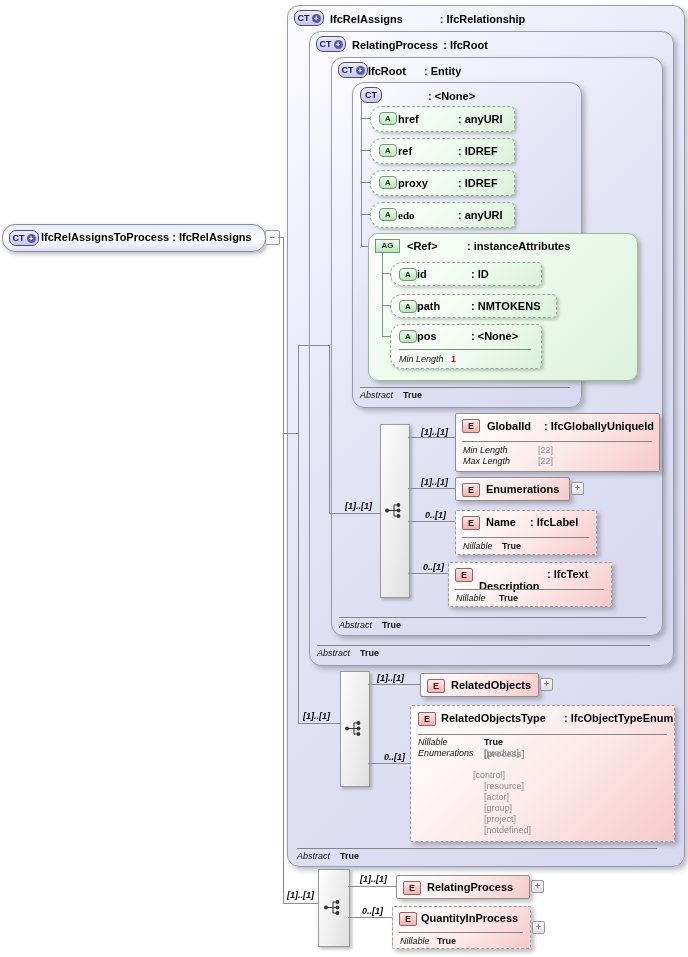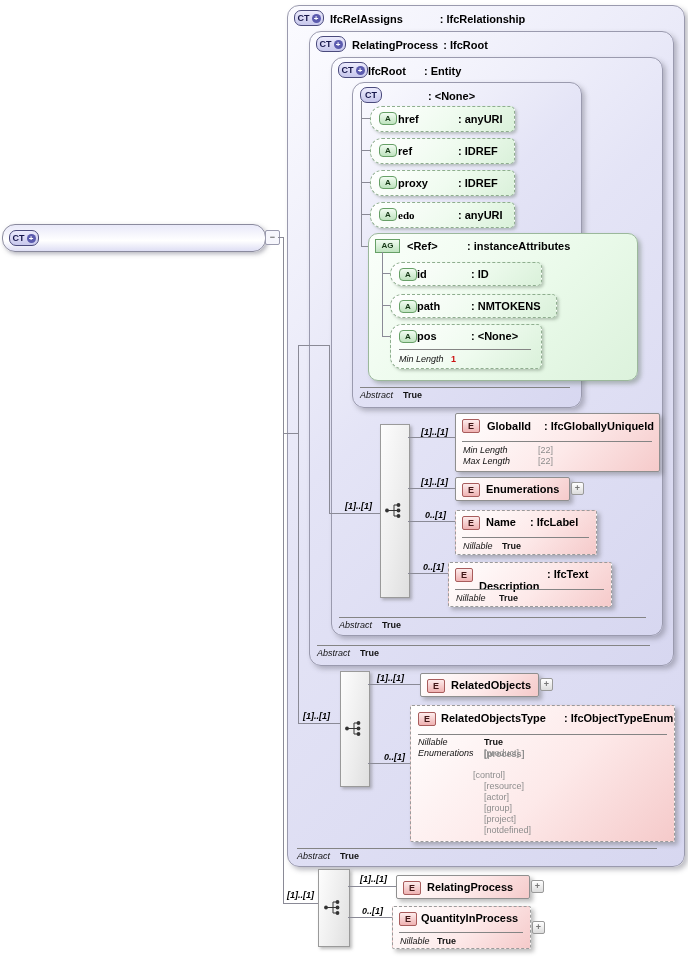--- a/index.html
+++ b/index.html
@@ -117,20 +117,21 @@
 
   <div class="sep" style="left:297px;top:848px;width:360px;"></div>
   <div class="fl" style="left:297px;top:851px;">Abstract</div>
   <div class="fv" style="left:340px;top:851px;">True</div>
 
   <div class="node" style="left:2px;top:224px;width:262px;height:26px;"></div>
   <span class="ctb" style="left:9px;top:230px;">
       <span>CT</span>
       <span class="pc">+</span>
     </span>
+  <div class="t" style="left:41px;top:230px;">IfcRelAssignsToProcess : IfcRelAssigns</div>
   <div class="colbox" style="left:265px;top:230px;">−</div>
 
   <div class="arow" style="left:370px;top:106px;width:143px;">
     <span class="bA" style="left:8px;top:5px;">A</span>
     <span class="t" style="left:27px;top:5px;">href</span>
     <span class="t" style="left:87px;top:5px;">: anyURI</span>
   </div>
   <div class="arow" style="left:370px;top:138px;width:143px;">
     <span class="bA" style="left:8px;top:5px;">A</span>
     <span class="t" style="left:27px;top:5px;">ref</span>

